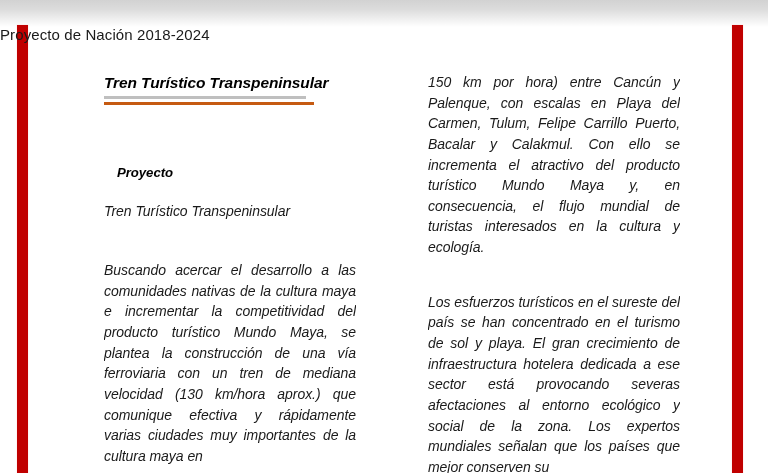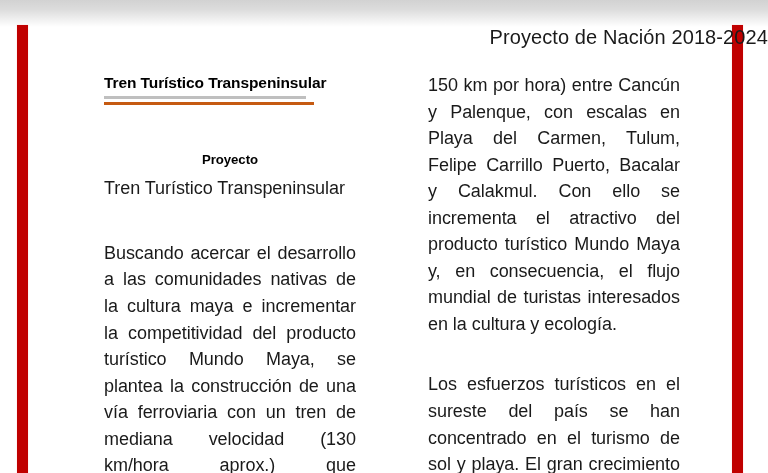--- a/index.html
+++ b/index.html
@@ -37,40 +37,41 @@
   }
   .edge-bar.left  { left: 17px; }
   .edge-bar.right { left: 732px; }
 
   
   .page-header {
     position: absolute;
     left: 0;
     top: 26px;
     width: 768px;
-    text-align: right;
-    font-size: 20px;
+    text-align: left;
+    font-size: 15px;
     color: #1a1a1a;
     letter-spacing: 0.1px;
   }
 
   
   .columns {
     position: absolute;
     left: 104px;
     top: 72px;
     width: 562px;
     height: 401px;
   }
   .col {
     position: absolute;
     top: 0;
     width: 252px;
     height: 401px;
     overflow: hidden;
+    font-style: italic;
   }
   .col.left  { left: 0; }
   .col.right { left: 324px; }
 
   
   .doc-title {
     font-size: 15.5px;
     font-weight: bold;
     color: #000;
     line-height: 1.38;
@@ -96,27 +97,26 @@
     top: 6px;
     width: 226px;
     height: 3px;
     background: #c55a11;
   }
 
   h2.section {
     font-size: 13.2px;
     font-weight: bold;
     color: #000;
-    margin: 0;
+    margin: 13px;
     letter-spacing: -0.05px;
-    text-align: center;
   }
 
   p.body {
-    font-size: 18px;
+    font-size: 14px;
     color: #1a1a1a;
     margin: 0;
     line-height: 1.475;
     text-align: justify;
     text-justify: inter-word;
     letter-spacing: -0.05px;
   }
   p.body.flush { text-align: left; }
 
   .sp-title-gap   { height: 40px; }

